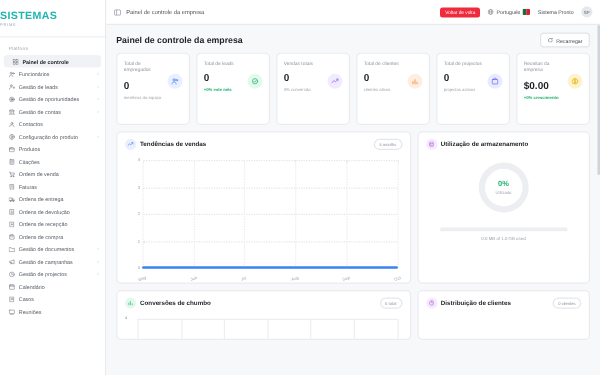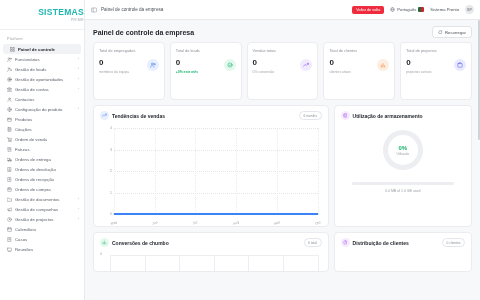--- a/index.html
+++ b/index.html
@@ -15,21 +15,21 @@
   .sidebar {
     width: 85px; height: 300px;
     background: #ffffff;
     border-right: 1px solid #e9eaee;
     display: flex; flex-direction: column;
     overflow: hidden;
   }
   .logo-box {
     height: 30px; flex: 0 0 30px;
     display: flex; flex-direction: column;
-    align-items: flex-end; justify-content: center;
+    align-items: flex-start; justify-content: center;
     border-bottom: 1px solid #eef0f3;
   }
   .logo-main {
     font-size: 8.5px; font-weight: bold; letter-spacing: .3px;
     color: #1fb6b0;
   }
   .logo-sub { font-size: 3.2px; color: #9aa3ad; letter-spacing: .6px; margin-top:1px;}
   .nav-scroll { flex: 1; overflow: hidden; padding-top: 5px; }
   .nav-group-label {
     font-size: 3.6px; color: #9aa0a8; padding: 2px 0 3px 7px;
@@ -519,20 +519,32 @@
             </div>
           </div>
           <div class="stat-card">
             <div class="stat-label">Total de projectos</div>
             <div class="stat-value">0</div>
             <div class="stat-sub">projectos activos</div>
             <div class="stat-ico" style="background:#e9eaff;color:#6366f1">
               <svg viewBox="0 0 16 16" fill="none" stroke="currentColor" stroke-width="1.5" stroke-linecap="round" stroke-linejoin="round">
                 <rect x="2.2" y="4.2" width="11.6" height="9.6" rx="1"></rect>
                 <path d="M5.6 4.2V3a2.4 2.4 0 0 1 4.8 0v1.2"></path>
+              </svg>
+            </div>
+          </div>
+          <div class="stat-card">
+            <div class="stat-label">Receitas da empresa</div>
+            <div class="stat-value">$0.00</div>
+            <div class="stat-sub green">+0% crescimento</div>
+            <div class="stat-ico" style="background:#fdf3cf;color:#eab308">
+              <svg viewBox="0 0 16 16" fill="none" stroke="currentColor" stroke-width="1.5" stroke-linecap="round" stroke-linejoin="round">
+                <circle cx="8" cy="8" r="6"></circle>
+                <path d="M10 5.6c-.6-.8-1.5-1-2.3-1-1.2 0-2 .7-2 1.6 0 2.2 4.4 1.2 4.4 3.5 0 1-.9 1.8-2.2 1.8-1 0-1.9-.4-2.4-1.2"></path>
+                <line x1="8" y1="3" x2="8" y2="13"></line>
               </svg>
             </div>
           </div>
         </div>
 
       <div class="panels">
 
         <section class="panel panel-sales">
           <div class="panel-head">
             <span class="panel-ico" id="sales-ico" style="background: rgb(232, 239, 255); color: rgb(79, 125, 243);">

